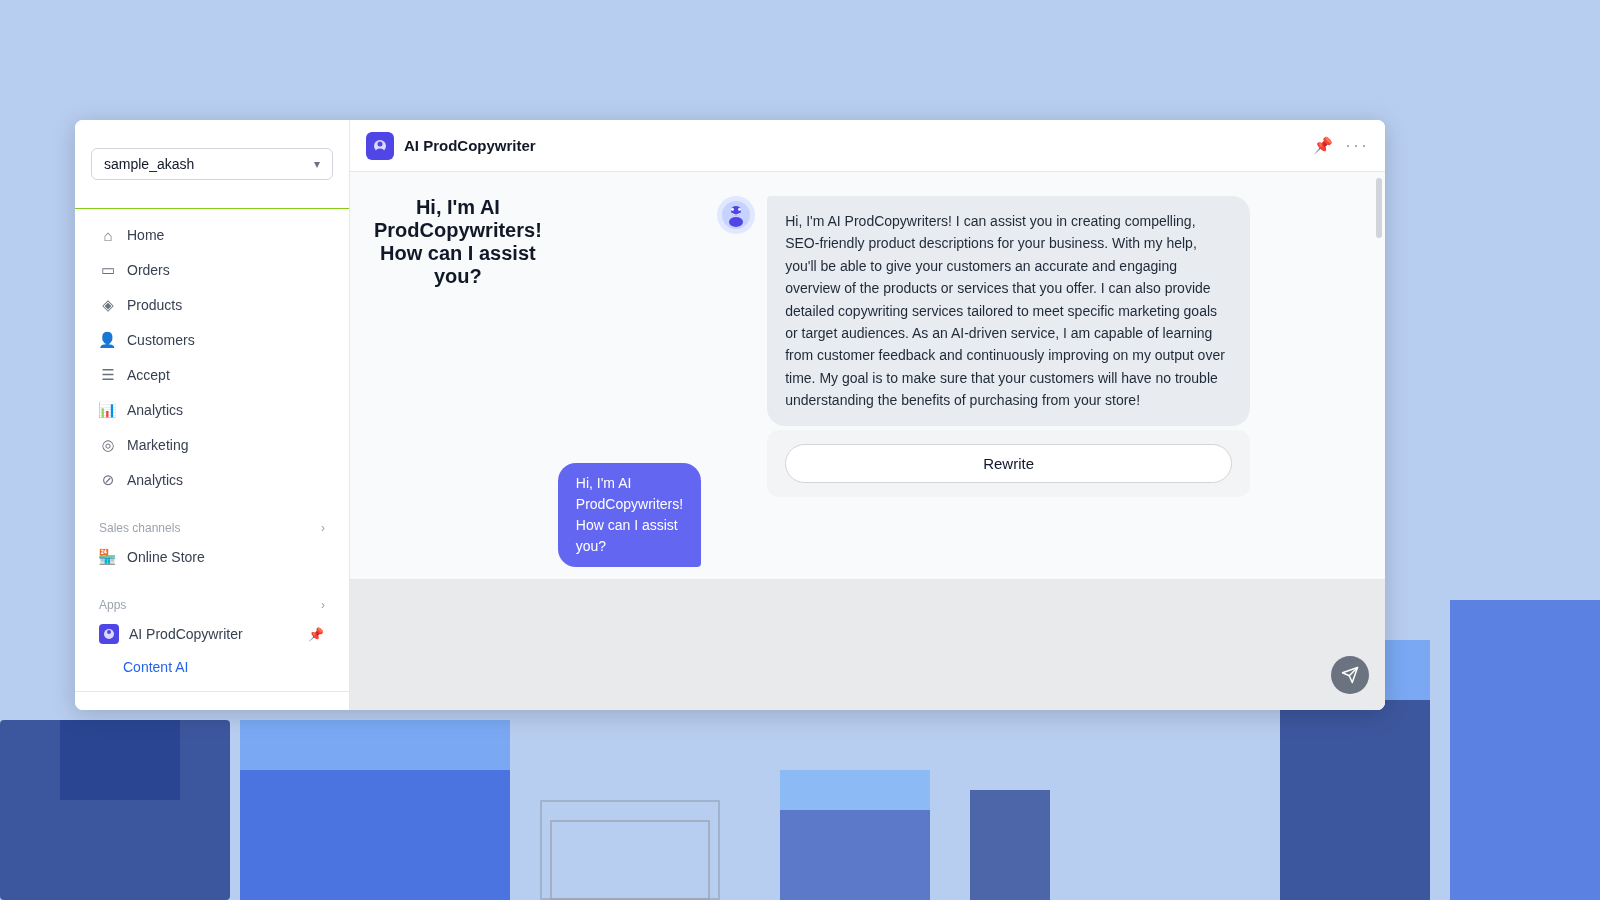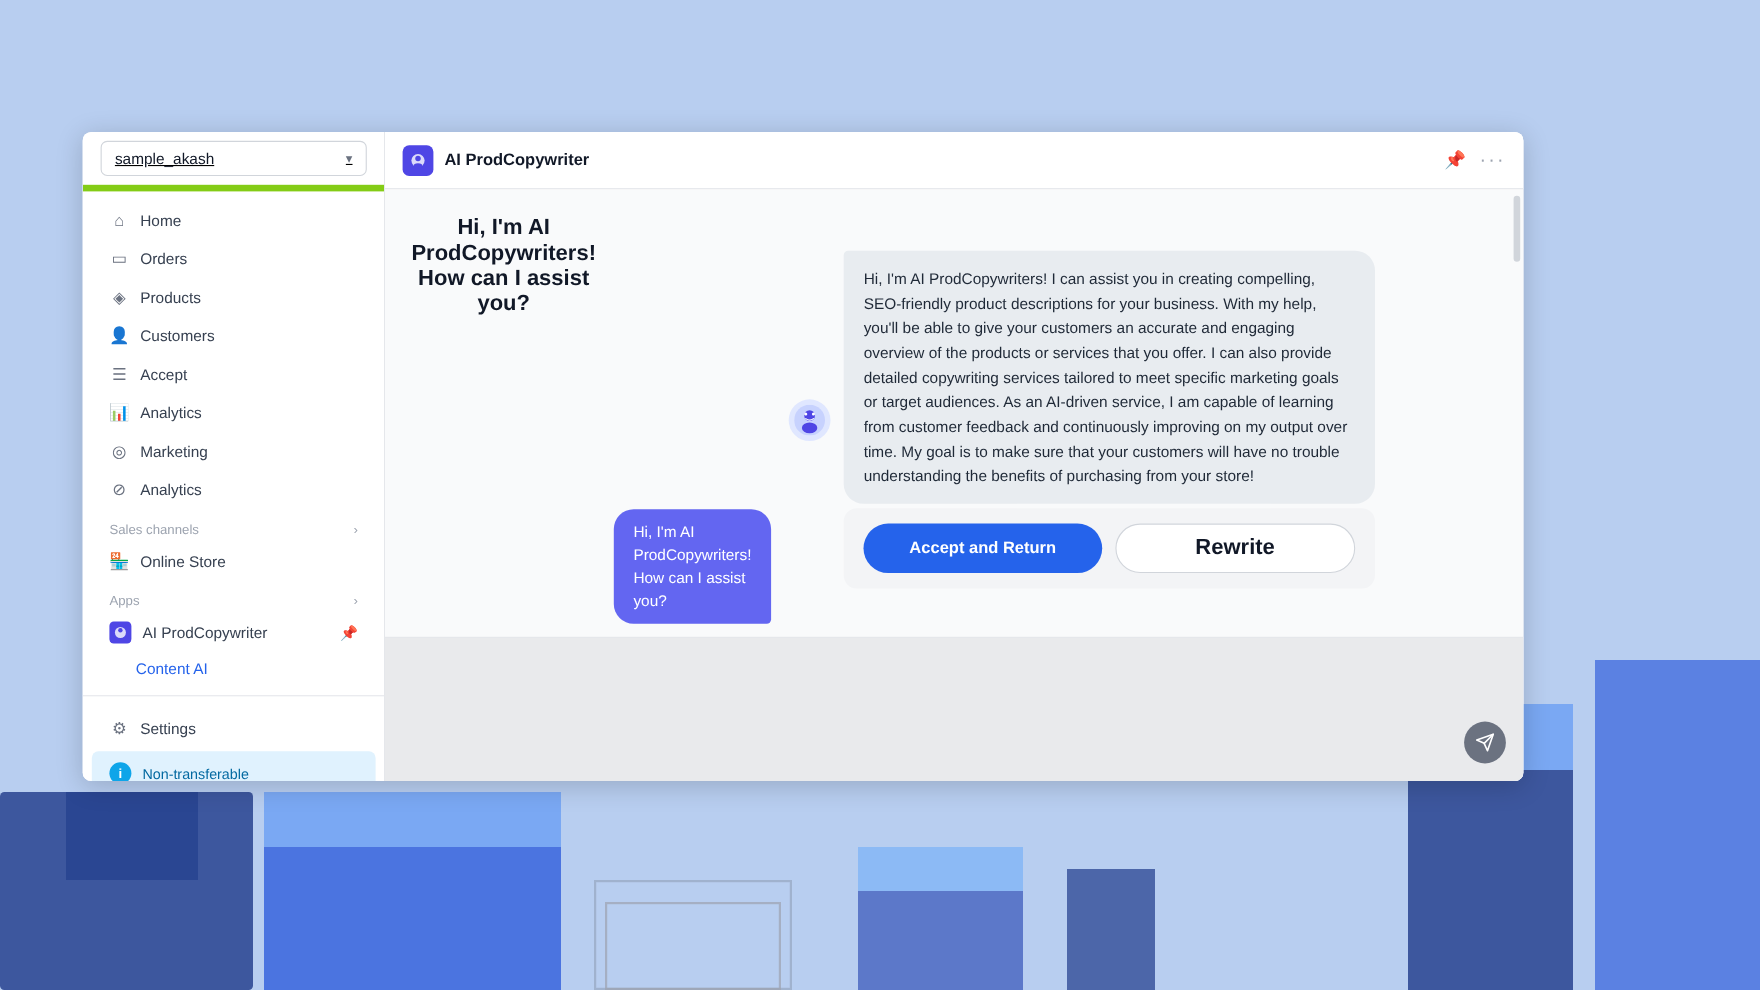--- a/index.html
+++ b/index.html
@@ -45,23 +45,22 @@
       min-width: 275px;
       background: #fff;
       border-right: 1px solid #e5e7eb;
       display: flex;
       flex-direction: column;
       padding-bottom: 0;
       overflow-y: auto;
     }
 
     .sidebar-header {
-      padding: 8px 16px;
-      border-bottom: 6px solid #84cc16;
-      text-decoration: underline;
+      padding: 28px 16px;
+      border-bottom: 1px solid #84cc16;
     }
 
     .store-selector {
       display: flex;
       align-items: center;
       justify-content: space-between;
       border: 1px solid #d1d5db;
       border-radius: 6px;
       padding: 7px 12px;
       cursor: pointer;
@@ -103,21 +102,21 @@
     }
 
     .section-label {
       padding: 8px 16px 4px;
       font-size: 12px;
       color: #9ca3af;
       font-weight: 500;
       display: flex;
       align-items: center;
       justify-content: space-between;
-      margin: 4px 8px 0;
+      margin: 16px 8px 0;
     }
 
     .section-label .expand-icon {
       font-size: 12px;
       color: #9ca3af;
     }
 
     .sub-nav-item {
       display: flex;
       align-items: flex-end;
@@ -308,21 +307,21 @@
       padding: 10px 18px;
       border-radius: 18px 18px 4px 18px;
       max-width: 60%;
       font-size: 14px;
       line-height: 1.5;
     }
 
     .bot-message-area {
       display: flex;
       gap: 12px;
-      align-items: center;
+      align-items: flex-start;
     }
 
     .bot-avatar {
       width: 38px;
       height: 38px;
       border-radius: 50%;
       background: #e0e7ff;
       display: flex;
       align-items: center;
       justify-content: center;
@@ -379,22 +378,22 @@
       cursor: pointer;
     }
 
     .rewrite-btn {
       flex: 1;
       padding: 10px 20px;
       background: #fff;
       color: #111827;
       border: 1px solid #d1d5db;
       border-radius: 24px;
-      font-size: 20px;
-      font-weight: 700;
+      font-size: 15px;
+      font-weight: 400;
       cursor: pointer;
     }
 
     
     .scroll-track {
       position: absolute;
       right: 2px;
       top: 0;
       bottom: 0;
       width: 8px;
@@ -591,21 +590,20 @@
               <ellipse cx="20" cy="30" rx="10" ry="7" fill="#4f46e5"></ellipse>
               <circle cx="15" cy="12" r="2" fill="white"></circle>
               <circle cx="25" cy="12" r="2" fill="white"></circle>
               <path d="M15 18 Q20 22 25 18" stroke="white" stroke-width="1.5" fill="none" stroke-linecap="round"></path>
             </svg>
           </div>
           <div class="bot-bubble-wrapper">
             <div class="bot-bubble">Hi, I'm AI ProdCopywriters! I can assist you in creating compelling, SEO-friendly product descriptions for your business. With my help, you'll be able to give your customers an accurate and engaging overview of the products or services that you offer. I can also provide detailed copywriting services tailored to meet specific marketing goals or target audiences. As an AI-driven service, I am capable of learning from customer feedback and continuously improving on my output over time. My goal is to make sure that your customers will have no trouble understanding the benefits of purchasing from your store!</div>
             <div class="response-actions">
               <div class="response-buttons">
-                <button class="accept-btn">Accept and Return</button>
                 <button class="rewrite-btn">Rewrite</button>
               </div>
             </div>
           </div>
         </div>
 
       </div>
 
       <div class="scroll-track">
         <div class="scroll-thumb"></div>

